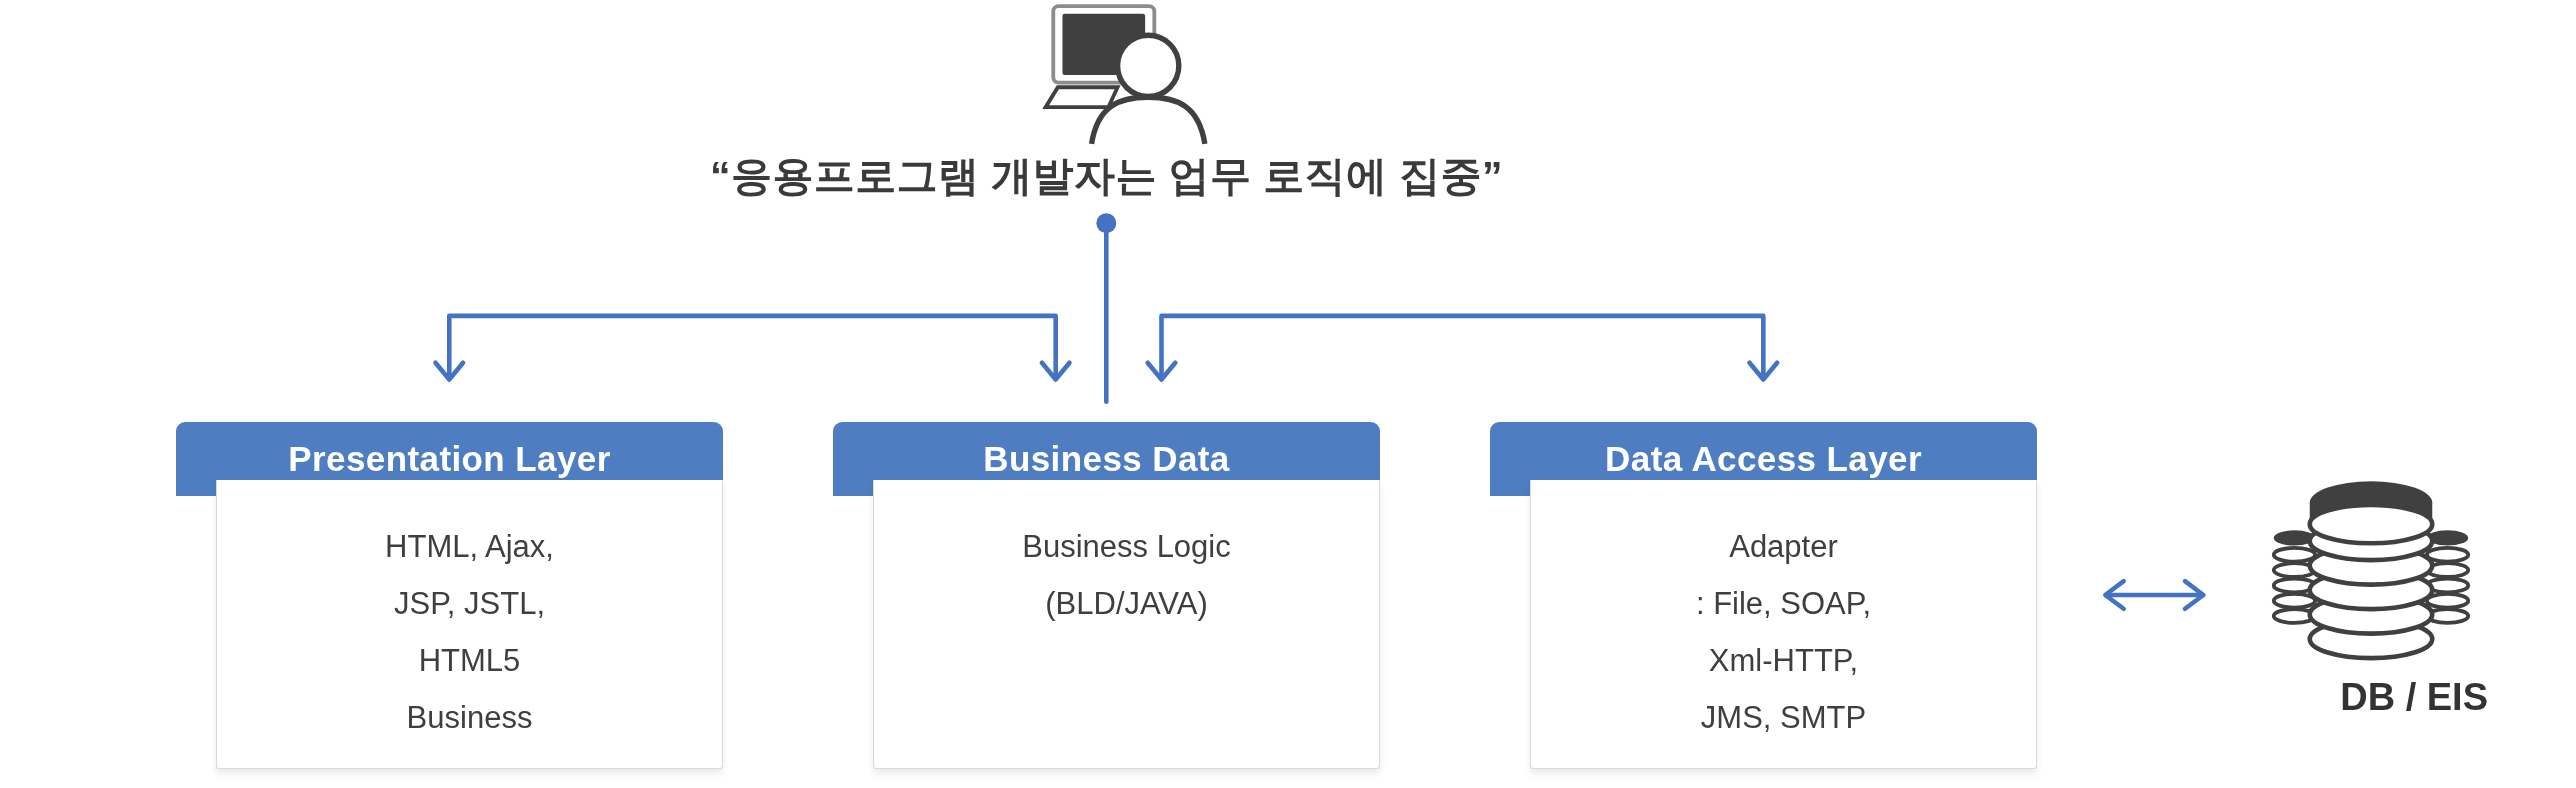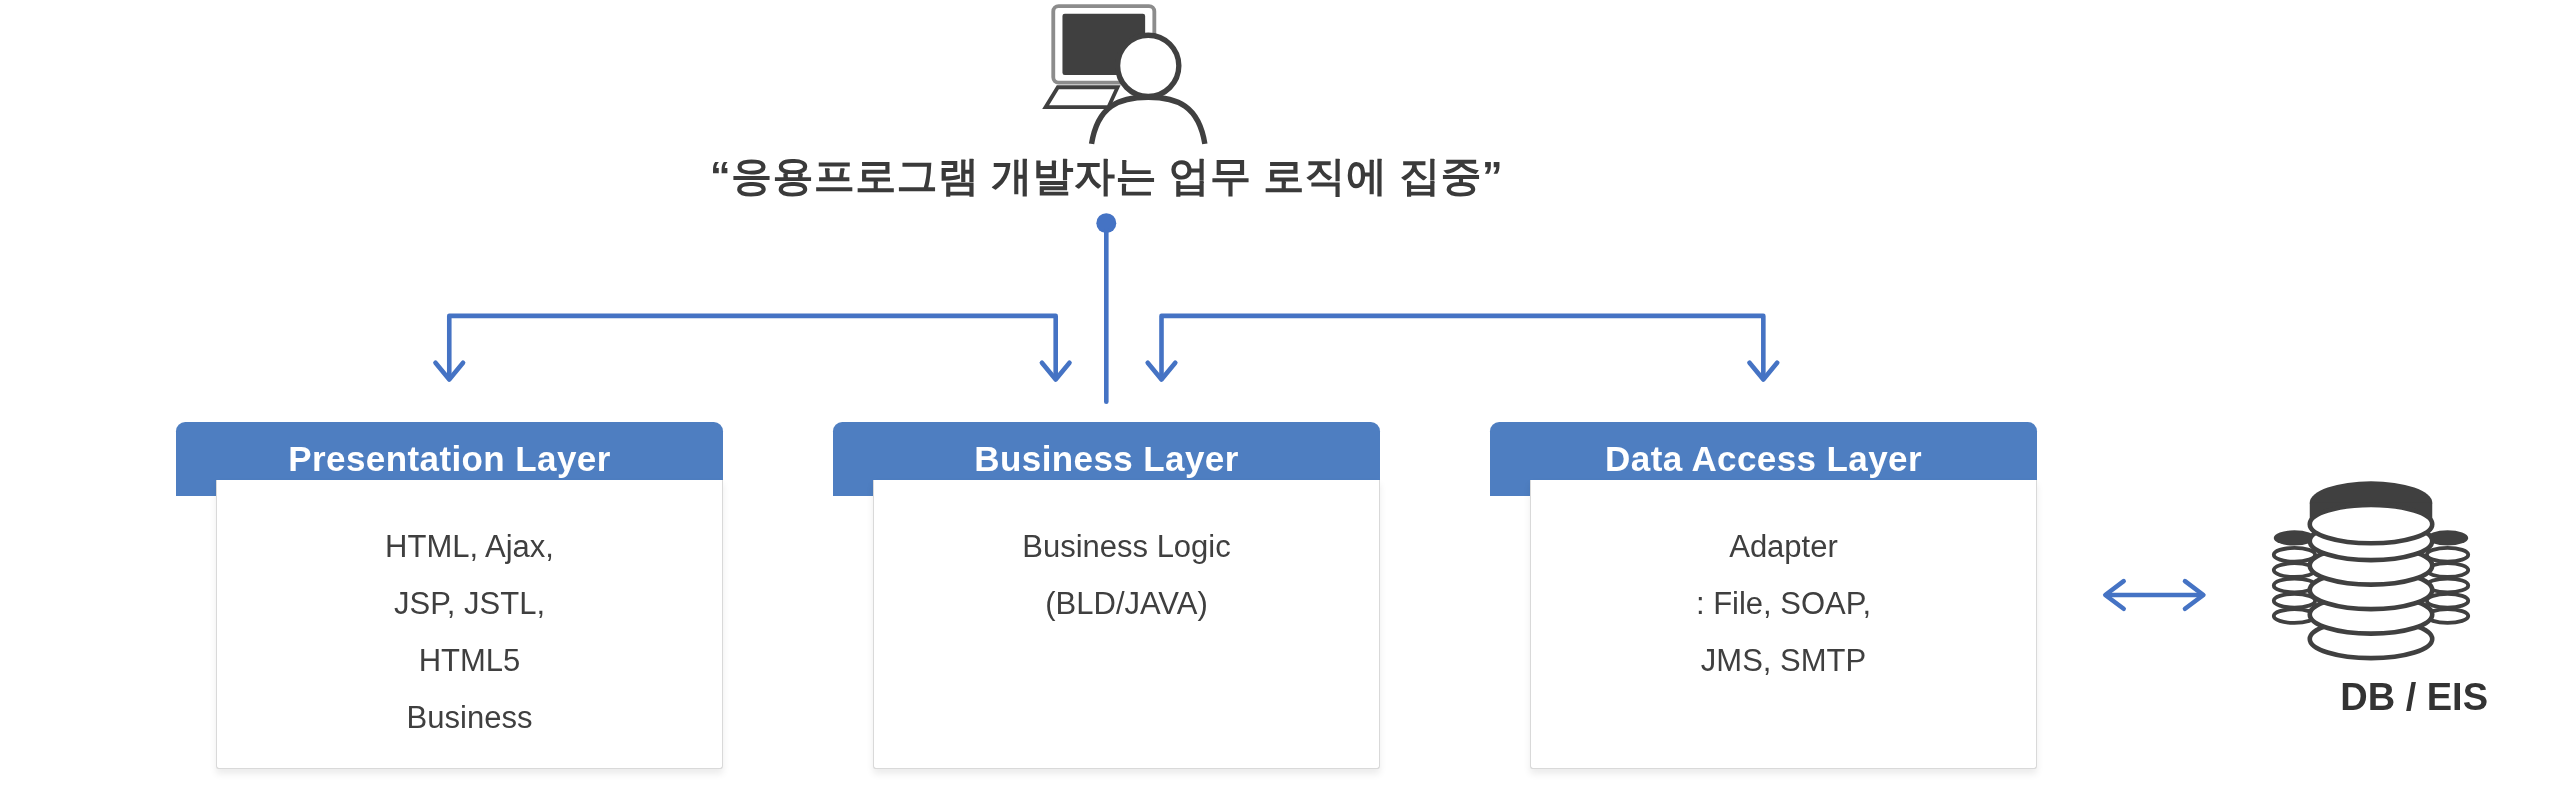--- a/index.html
+++ b/index.html
@@ -89,32 +89,33 @@
     <div class="layer-header">Presentation Layer</div>
     <div class="layer-body">
       <div class="layer-line">HTML, Ajax,</div>
       <div class="layer-line">JSP, JSTL,</div>
       <div class="layer-line">HTML5</div>
       <div class="layer-line">Business</div>
     </div>
   </div>
 
   <div class="layer-box b2">
-    <div class="layer-header">Business Layer</div>
+    <div class="layer-header">Business Data</div>
     <div class="layer-body">
       <div class="layer-line">Business Logic</div>
       <div class="layer-line">(BLD/JAVA)</div>
     </div>
   </div>
 
   <div class="layer-box b3">
     <div class="layer-header">Data Access Layer</div>
     <div class="layer-body">
       <div class="layer-line">Adapter</div>
       <div class="layer-line">: File, SOAP,</div>
+      <div class="layer-line">Xml-HTTP,</div>
       <div class="layer-line">JMS, SMTP</div>
     </div>
   </div>
 
   <svg class="db-icon" width="222" height="193" viewBox="0 0 290 252">
 
     <g>
       <ellipse class="ic-white-dark" cx="45" cy="192" rx="27" ry="9" stroke-width="5"></ellipse>
       <ellipse class="ic-white-dark" cx="45" cy="172" rx="27" ry="9" stroke-width="5"></ellipse>
       <ellipse class="ic-white-dark" cx="45" cy="152" rx="27" ry="9" stroke-width="5"></ellipse>

